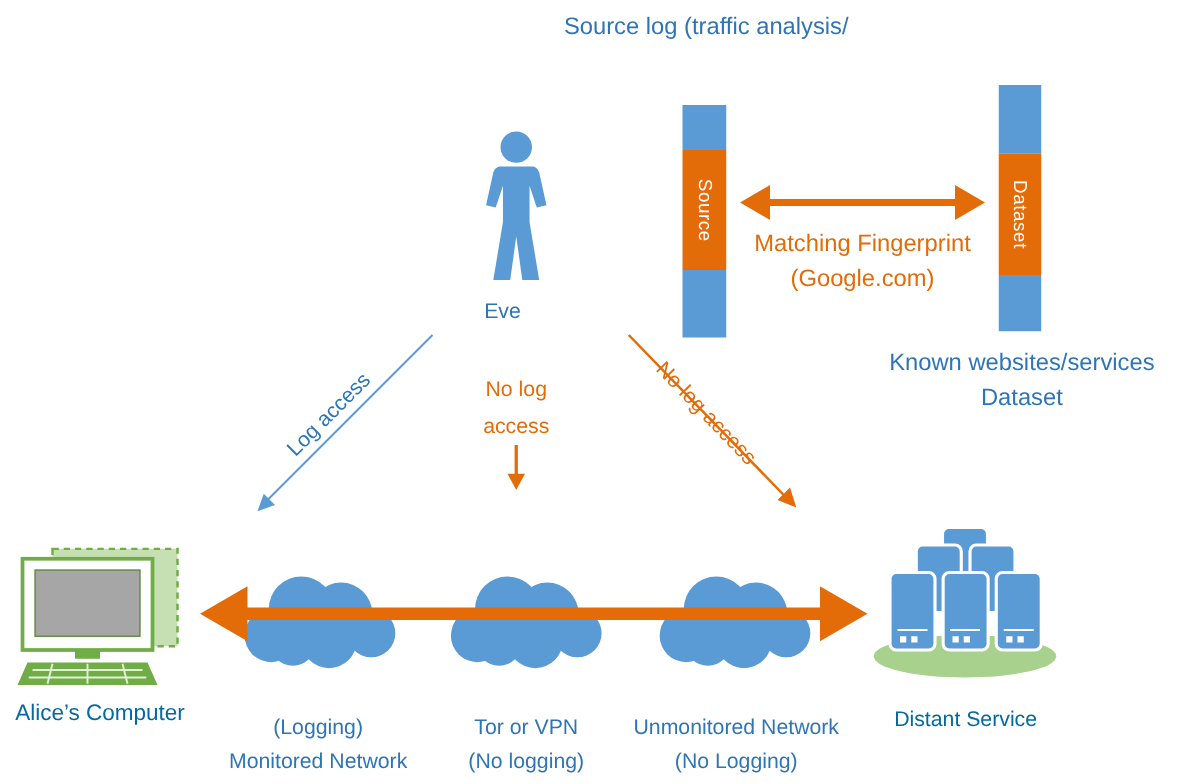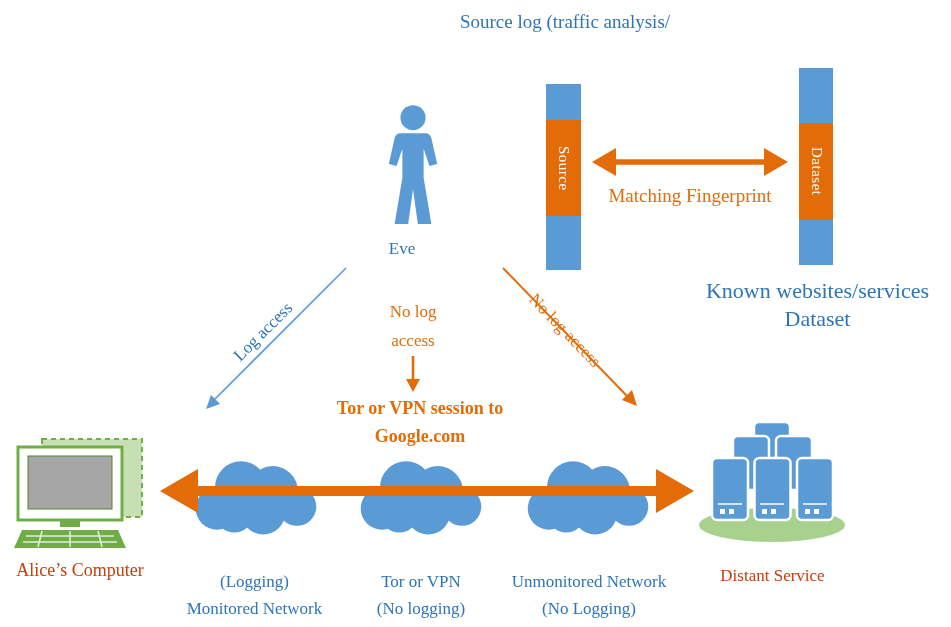--- a/index.html
+++ b/index.html
@@ -1,23 +1,23 @@
 <!DOCTYPE html>
 <html><head>
 <meta charset="utf-8">
 <style>
   * { margin:0; padding:0; box-sizing:border-box; }
   html,body { background:#ffffff; }
   body { font-family:"Liberation Sans", sans-serif; }
-  .canvas { position:relative; width:951px; height:627px; background:#ffffff; overflow:hidden;font-family:Liberation Serif, serif; }
+  .canvas { position:relative; width:951px; height:627px; background:#ffffff; overflow:hidden; }
   .abs { position:absolute; }
   .center { text-align:center; }
   .txt-blue { color:#2E75B6; }
   .txt-orange { color:#E36C09; }
-  .txt-dark { color:#c2410c; }
+  .txt-dark { color:#0369a1; }
   .lbl { font-size:17px; line-height:27px; }
   .title { font-size:19px; line-height:28px; }
   .bold { font-weight:bold; }
 
   .vbar { position:absolute; display:flex; flex-direction:column; }
   .seg-blue { background:#5B9BD5; width:100%; }
   .seg-orange { background:#E36C09; width:100%; display:flex; align-items:center; justify-content:center; }
   .vbar-label { writing-mode:vertical-rl; color:#ffffff; font-size:15px; letter-spacing:0.5px; }
 
   .rot { transform-origin:center center; white-space:nowrap; }
@@ -53,37 +53,34 @@
   <div class="vbar" style="left:799px; top:68px; width:34px; height:197px;">
     <div class="seg-blue" style="height:55px;"></div>
     <div class="seg-orange" style="height:97px;">
       <span class="vbar-label">Dataset</span>
     </div>
     <div class="seg-blue" style="height:45px;"></div>
   </div>
 
   <div class="abs lbl center txt-orange" style="left:583px; top:182px; width:214px; font-size:19px; line-height:28px;">
     <div>Matching Fingerprint</div>
-  </div>
-
-  <div class="abs center txt-blue" style="left:695px; top:277px; width:245px; font-size:22px; line-height:28px;">
+    <div>(Google.com)</div>
+  </div>
+
+  <div class="abs center txt-blue" style="left:695px; top:277px; width:245px; font-size:19px; line-height:28px;">
     <div>Known websites/services</div>
     <div>Dataset</div>
   </div>
 
   <div class="abs lbl txt-blue rot center" style="left:208px; top:318px; width:110px; transform:rotate(-45deg);">Log access</div>
 
   <div class="abs lbl center txt-orange" style="left:373px; top:297px; width:80px; line-height:29px;">No log access</div>
 
   <div class="abs lbl txt-orange rot center" style="left:500px; top:317px; width:130px; transform:rotate(46deg);">No log access</div>
 
-  <div class="abs center txt-orange bold" style="left:300px; top:394px; width:240px; font-size:18px; line-height:28px;">
-    <div>Tor or VPN session to</div>
-    <div>Google.com</div>
-  </div>
 
   <div class="abs art" style="left:12px; top:438px; width:140px; height:112px;">
     <svg width="140" height="112" viewBox="0 0 140 112">
       <rect x="30" y="1" width="100" height="78" fill="#C6E0B4" stroke="#70AD47" stroke-width="2" stroke-dasharray="5 4"></rect>
       <rect x="6" y="9" width="104" height="73" fill="#ffffff" stroke="#70AD47" stroke-width="3"></rect>
       <rect x="16" y="18" width="84" height="53" fill="#A6A6A6" stroke="#548235" stroke-width="1"></rect>
       <rect x="48" y="82" width="20" height="7" fill="#70AD47"></rect>
       <polygon points="10,92 106,92 114,110 2,110" fill="#70AD47"></polygon>
       <line x1="14" y1="98" x2="102" y2="98" stroke="#E2EFDA" stroke-width="1.5"></line>
       <line x1="11" y1="104" x2="105" y2="104" stroke="#E2EFDA" stroke-width="1.5"></line>

